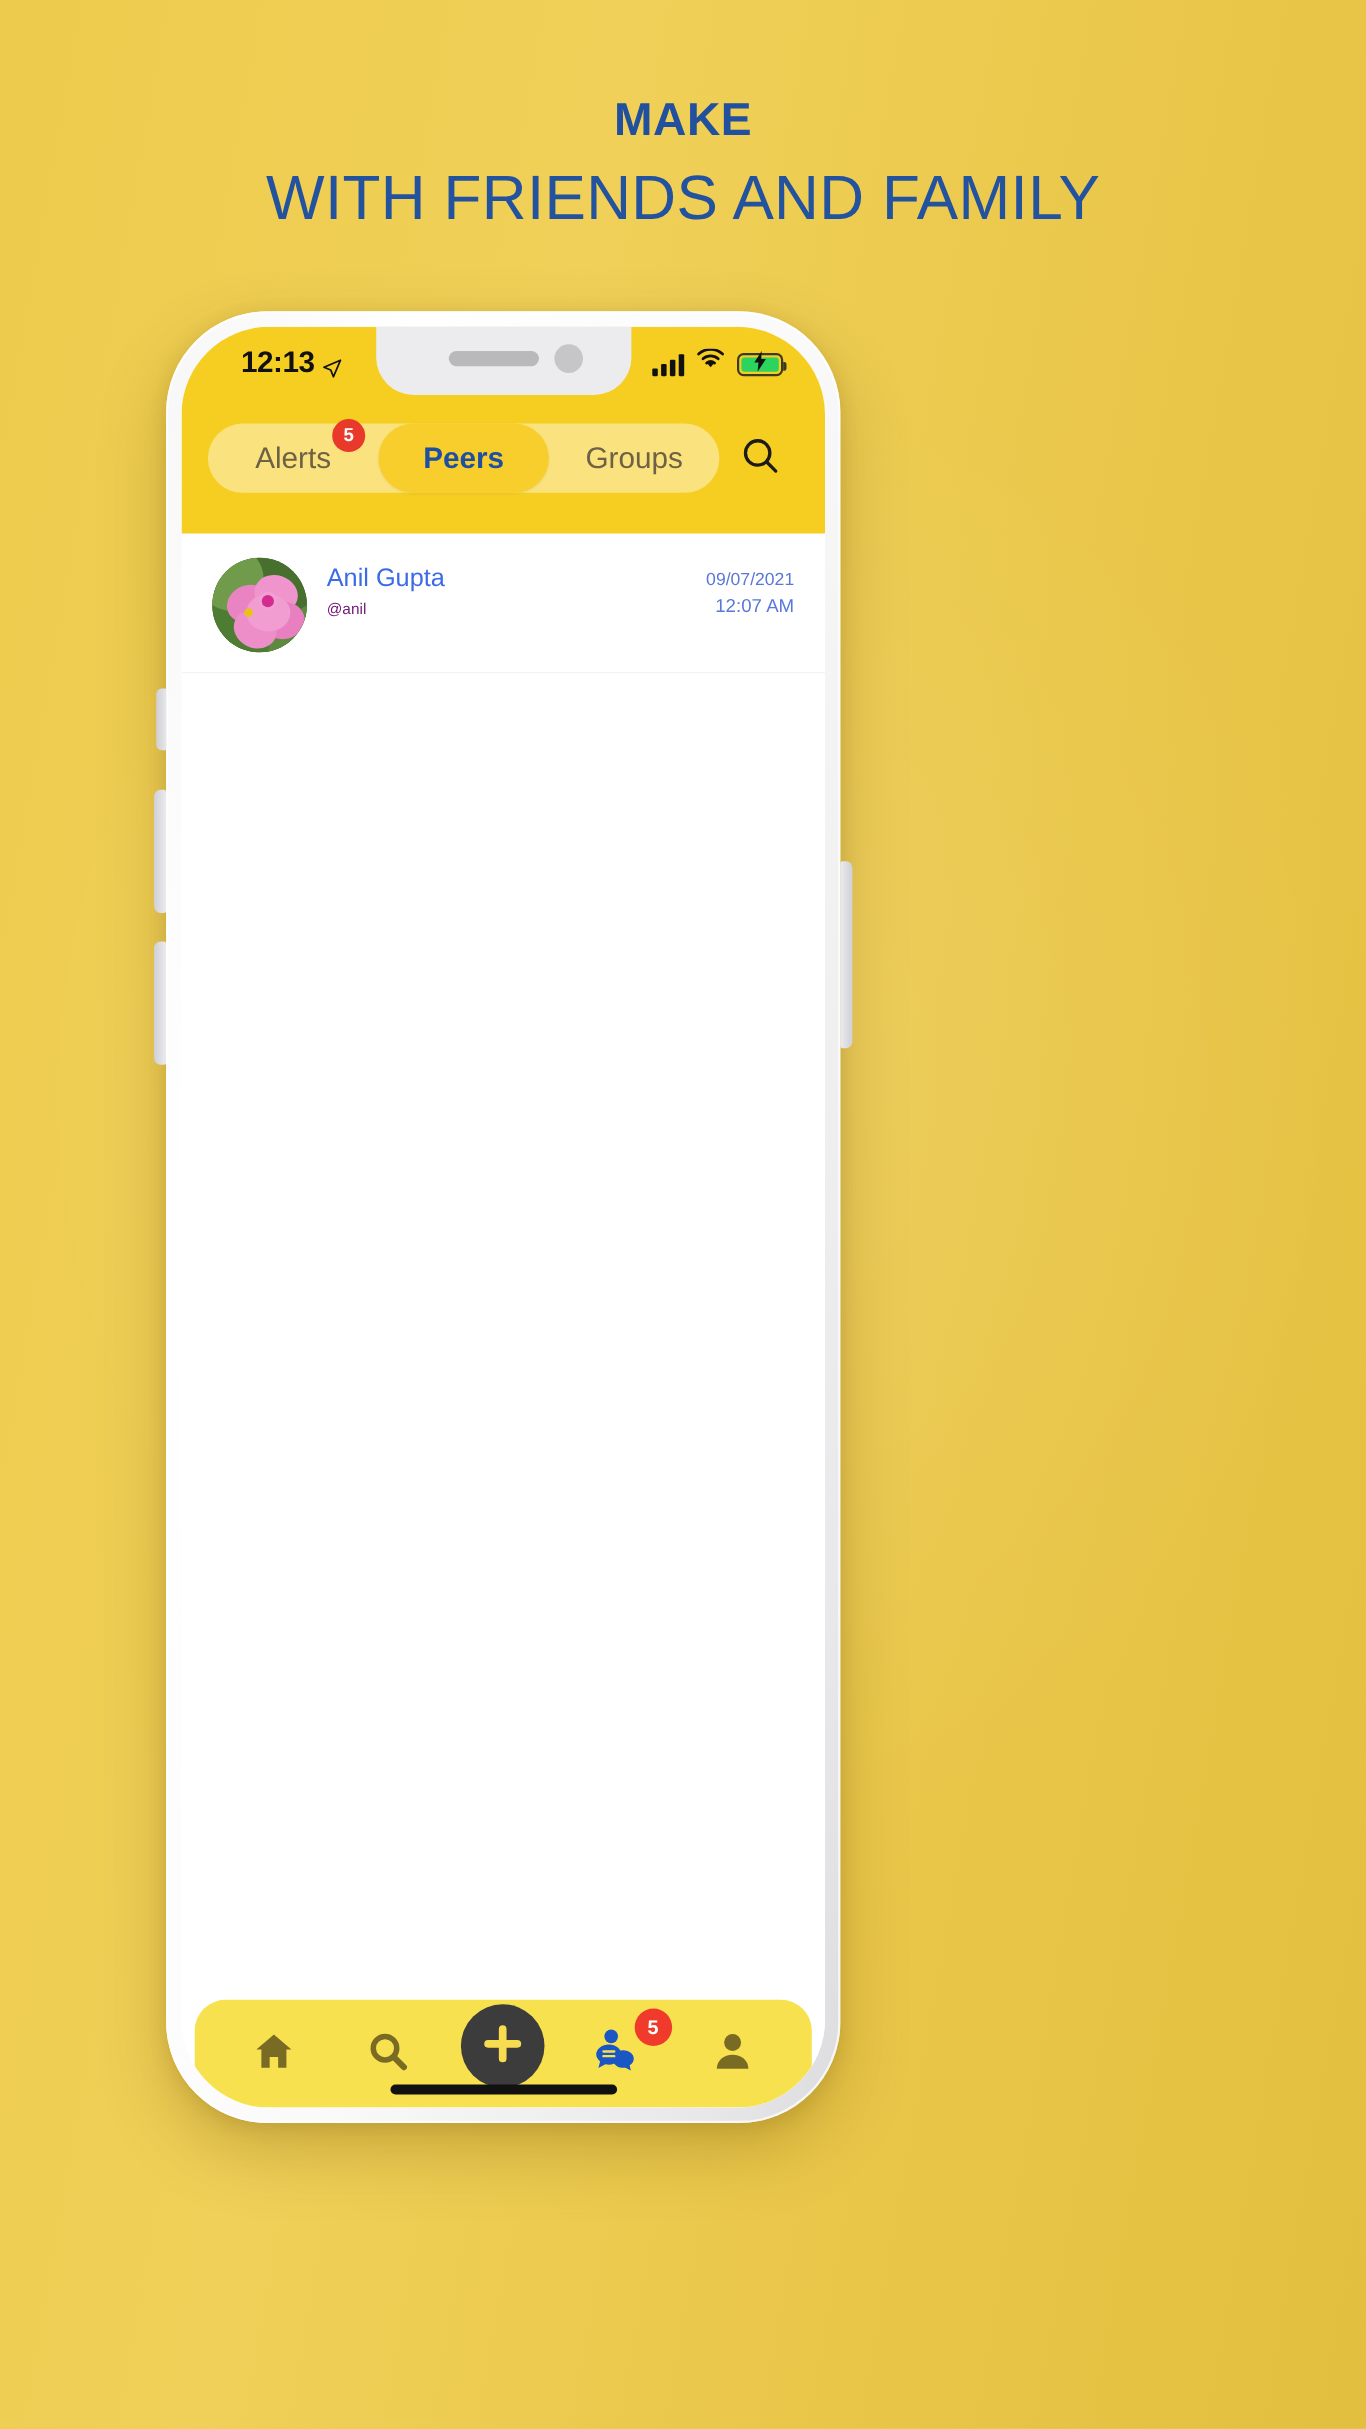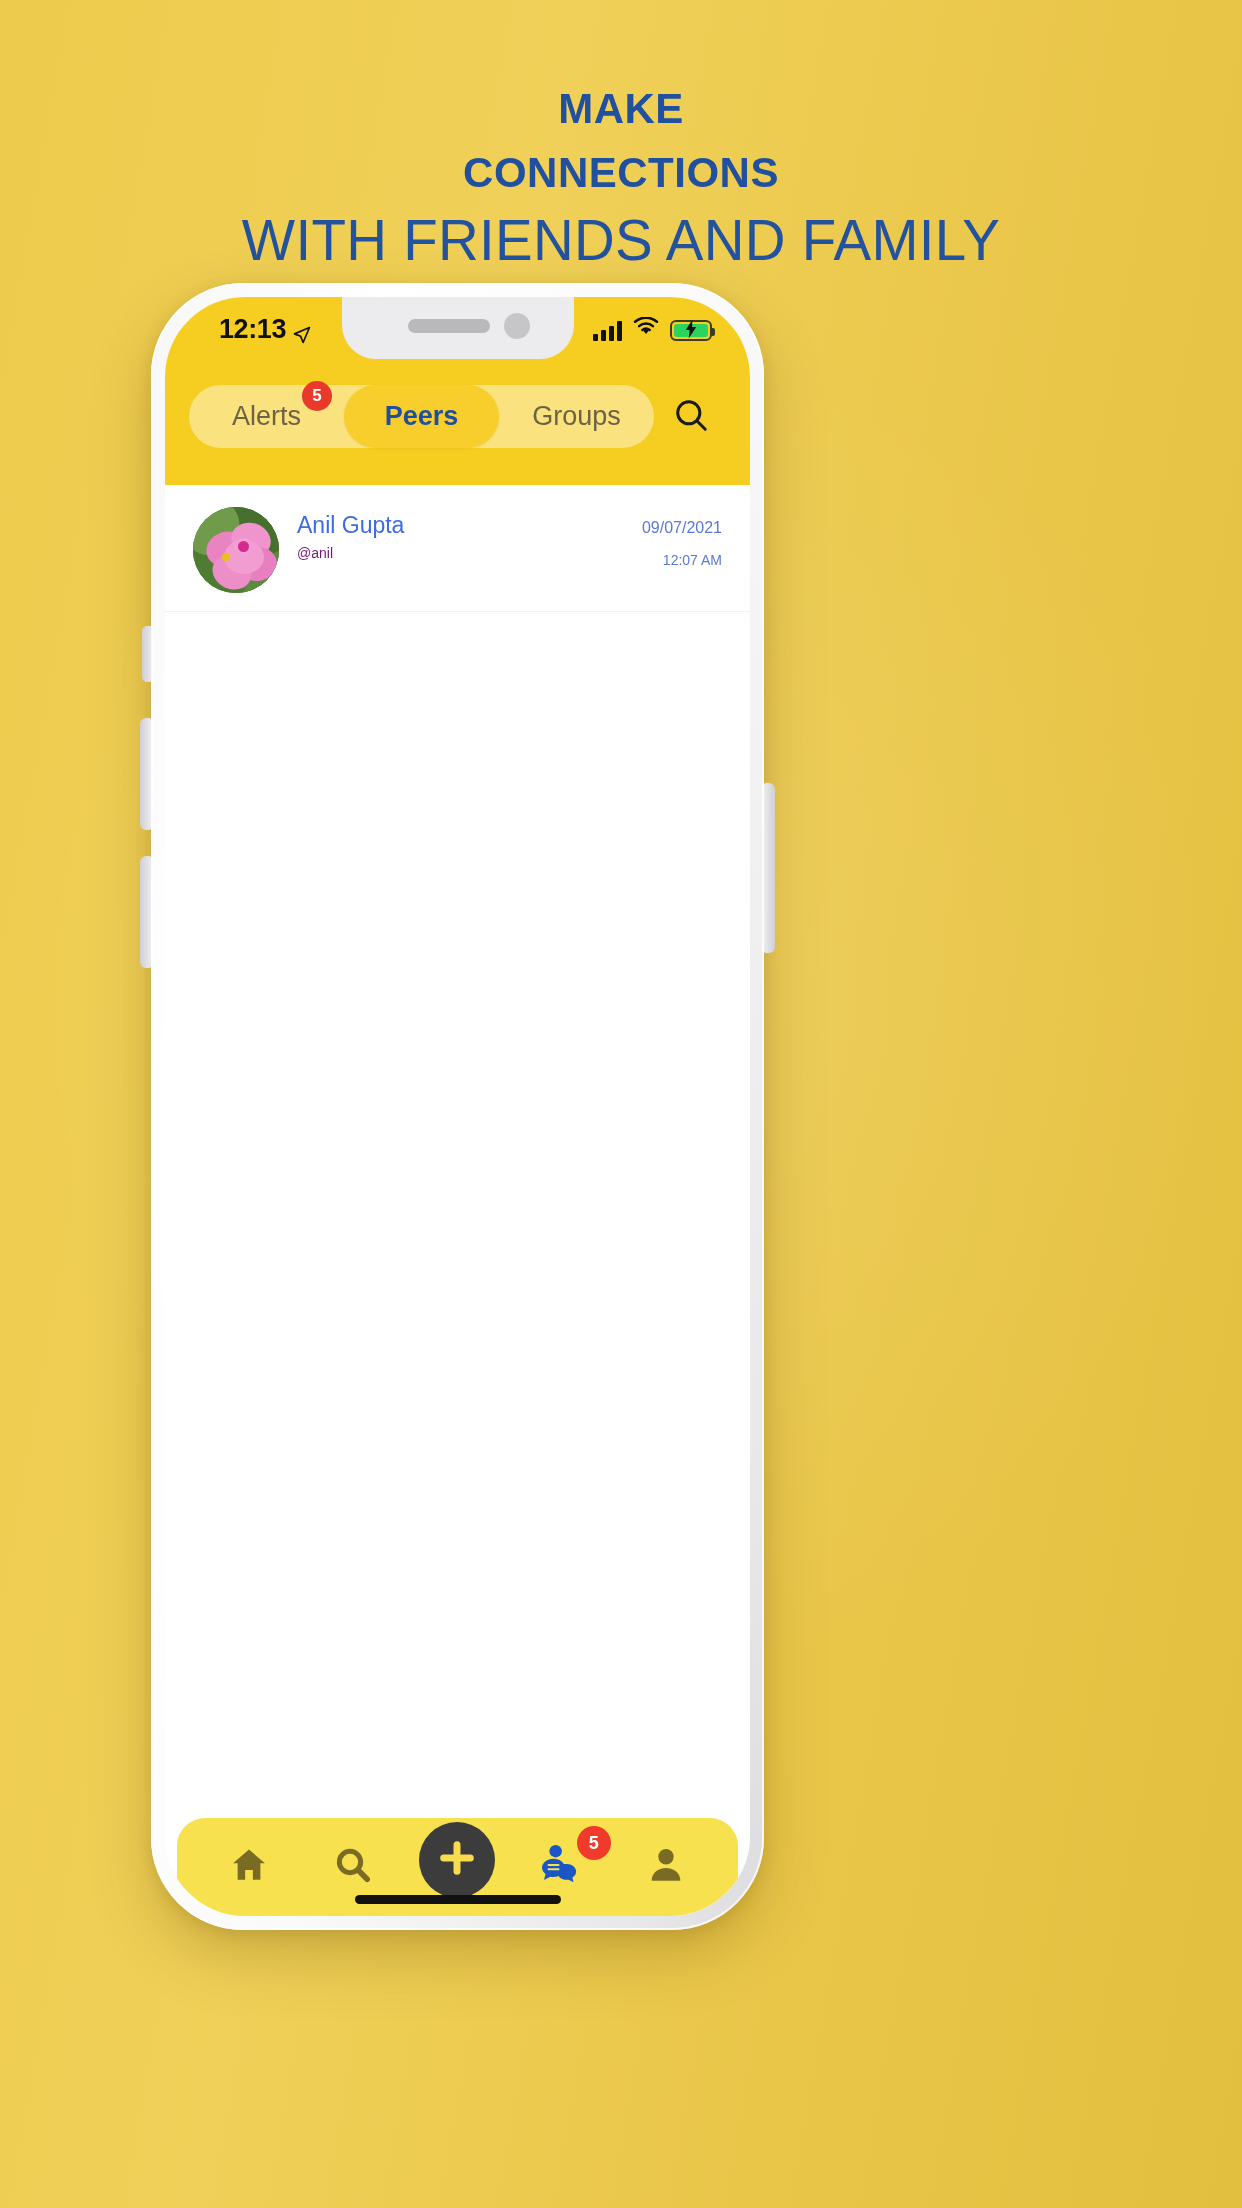--- a/index.html
+++ b/index.html
@@ -175,21 +175,21 @@
   .avatar .core{ position:absolute; left:45px; top:34px; width:11px; height:11px;
                  border-radius:50%; background:#D62B8E; box-shadow:0 0 0 3px #F0A0D4; }
   .avatar .core2{ position:absolute; left:29px; top:46px; width:8px; height:8px;
                  border-radius:50%; background:#E8C21A; }
 
   .row-mid{ flex:1; padding-top:4px; }
   .row-name{ font-size:23px; color:#3C6BE5; line-height:1.25; }
   .row-handle{ font-size:14px; color:#701a75; margin-top:5px; }
   .row-right{ text-align:right; padding-top:9px; }
   .row-date{ font-size:16px; color:#5A78D8; line-height:1.45; }
-  .row-time{ font-size:14px; color:#5A78D8; line-height:1.45;margin-top:11px; }
+  .row-time{ font-size:17px; color:#5A78D8; line-height:1.45; }
 
   
   .bottom-wrap{
     position:absolute; left:0; bottom:0; width:100%; height:116px;
     background:#fff;
   }
   .bottom-nav{
     position:absolute; left:12px; right:12px; bottom:0; height:98px;
     background:#F8E14F; border-radius:28px 28px 0 0;
     display:flex; align-items:center; justify-content:space-around;
@@ -214,21 +214,20 @@
     width:206px; height:9px; border-radius:5px; background:#111; z-index:9;
   }
 </style>
 </head>
 <body>
 
 <div class="bg-wash"></div>
 
 <div class="headline">
   <span class="hl-1">MAKE</span>
-  <span class="hl-2">CONNECTIONS</span>
   <span class="hl-3">WITH FRIENDS AND FAMILY</span>
 </div>
 
 <div class="phone">
 
   <div class="btn-side btn-silent"></div>
   <div class="btn-side btn-volup"></div>
   <div class="btn-side btn-voldn"></div>
   <div class="btn-side btn-power"></div>
 

